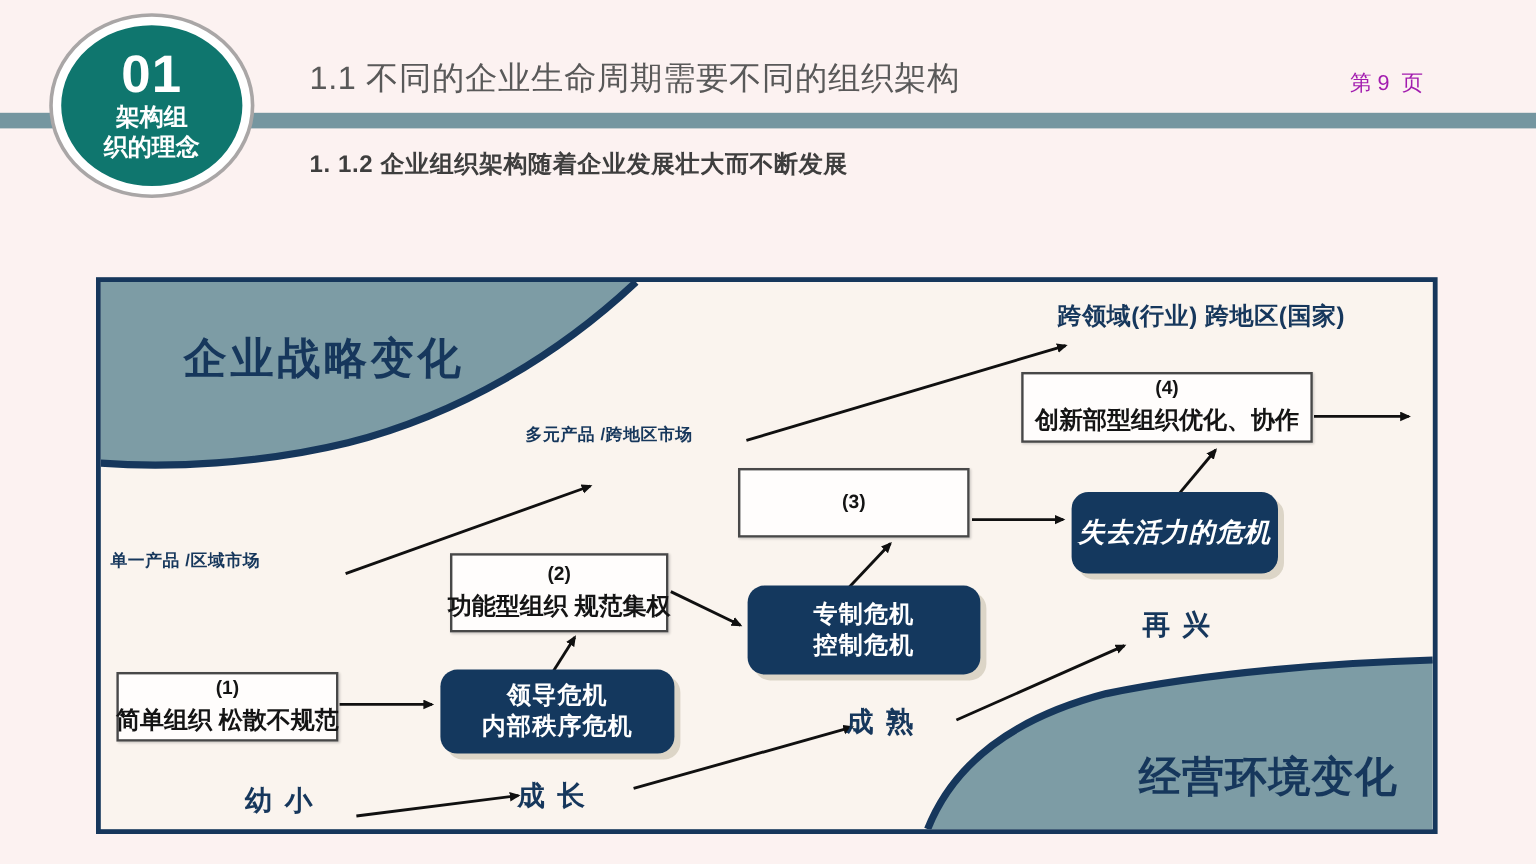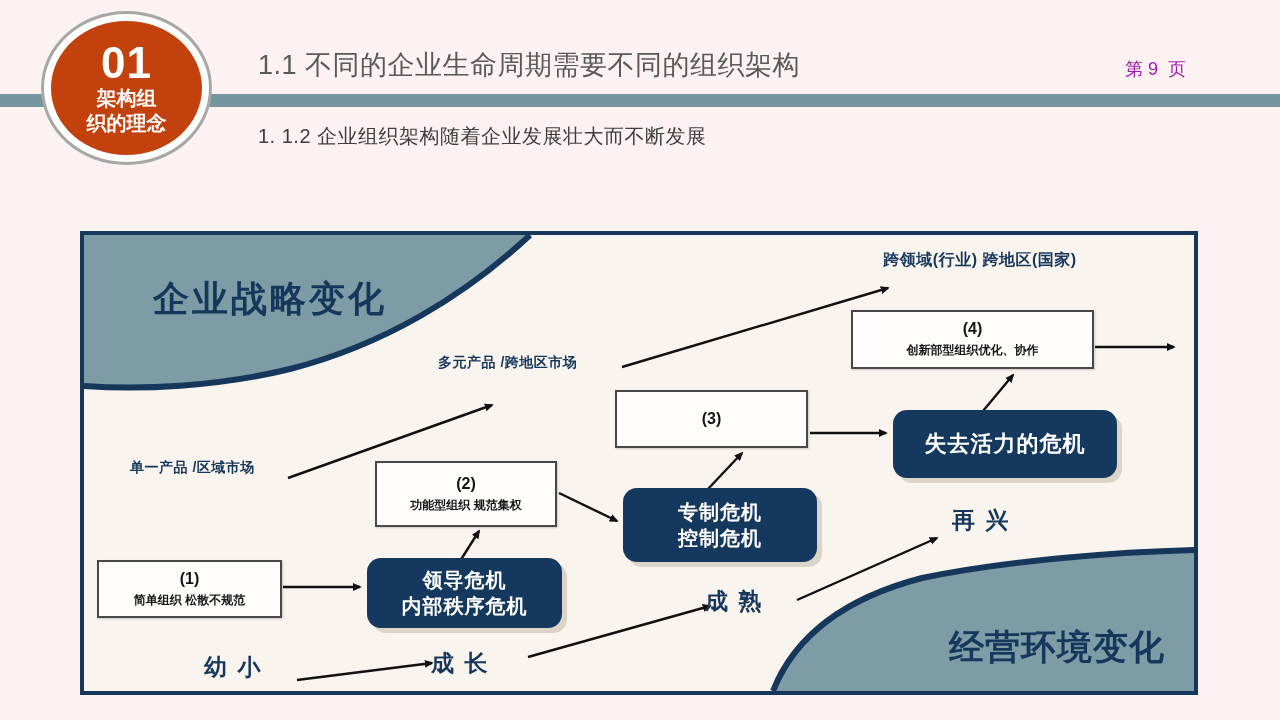--- a/index.html
+++ b/index.html
@@ -10,84 +10,84 @@
     background: #fcf2f1; overflow: hidden; margin: 0 auto;
   }
 
   
   .accent-band {
     position: absolute; left: 0; top: 94px; width: 100%; height: 13px;
     background: #7596a0; z-index: 1;
   }
   .badge {
     position: absolute; left: 44px; top: 14px; width: 165px; height: 148px;
-    background: #c2410c; border: 7px solid #ffffff; border-radius: 50%;
+    background: #0f766e; border: 7px solid #ffffff; border-radius: 50%;
     box-shadow: 0 0 0 3px #a9a6a6;
     display: flex; flex-direction: column; align-items: center; justify-content: center;
     z-index: 2; color: #ffffff; text-align: right;
   }
   .badge-num { font-size: 44px; font-weight: bold; line-height: 1.05; letter-spacing: 1px; }
   .badge-line { font-size: 20px; font-weight: bold; line-height: 1.25; }
   .title {
     position: absolute; left: 258px; top: 47px; font-size: 27px;
     color: #595959; letter-spacing: 0.5px; z-index: 2; white-space: pre;
   }
   .page-num {
     position: absolute; left: 1125px; top: 57px; font-size: 18px;
     color: #a21caf; white-space: pre; z-index: 2;
   }
   .subtitle {
-    position: absolute; left: 258px; top: 123px; font-size: 20px; font-weight: normal;
+    position: absolute; left: 258px; top: 123px; font-size: 20px; font-weight: bold;
     color: #3e3e3e; letter-spacing: 0.5px; z-index: 2; white-space: pre;
   }
 
   
   .diagram {
     position: absolute; left: 80px; top: 231px; width: 1118px; height: 464px;
     border: 4px solid #16375c; background: #faf4ee;
   }
   .layer { position: absolute; left: 0; top: 0; width: 1110px; height: 456px; }
 
   .corner-label {
     position: absolute; color: #16375c; font-weight: bold; z-index: 3; text-align: center;
   }
   .corner-tl { left: 26px; top: 40px; width: 320px; font-size: 36px; letter-spacing: 3px; }
   .corner-br { left: 845px; top: 389px; width: 256px; font-size: 35px; letter-spacing: 1px; text-align: center; }
 
   .mkt-label {
     position: absolute; color: #16375c; font-weight: bold; font-size: 14px;
     letter-spacing: 0.5px; z-index: 3; white-space: pre;
   }
-  .lbl-cross { left: 755px; top: 15px; width: 282px; text-align: center; font-size: 16px; }
+  .lbl-cross { left: 755px; top: 15px; width: 282px; text-align: right; font-size: 20px; }
   .lbl-multi { left: 354px; top: 119px; }
-  .lbl-single { left: 8px; top: 224px; margin-left: 38px; }
+  .lbl-single { left: 8px; top: 224px; }
 
   .stage-box {
     position: absolute; background: #fffdfc; border: 2px solid #484848;
     box-shadow: 1px 1px 2px rgba(0,0,0,0.18);
     display: flex; flex-direction: column; align-items: center; justify-content: center;
     gap: 4px; z-index: 3; text-align: center;
   }
   .stage-box .num { font-size: 16px; font-weight: bold; color: #141414; }
-  .stage-box .desc { font-size: 12px; font-weight: bold; color: #141414; white-space: pre; }
+  .stage-box .desc { font-size: 20px; font-weight: bold; color: #141414; white-space: pre; }
   .box1 { left: 13px; top: 325px; width: 185px; height: 58px; }
   .box2 { left: 291px; top: 226px; width: 182px; height: 66px; }
   .box3 { left: 531px; top: 155px; width: 193px; height: 58px; }
   .box4 { left: 767px; top: 75px;  width: 243px; height: 59px; }
 
   .crisis-box {
     position: absolute; background: #14385e; border-radius: 14px;
     box-shadow: 5px 5px 0 #dcd5c7;
     display: flex; flex-direction: column; align-items: center; justify-content: center;
     color: #ffffff; font-weight: bold; font-size: 20px; line-height: 1.3;
     z-index: 3; text-align: center; letter-spacing: 1px;
   }
   .crisis1 { left: 283px; top: 323px; width: 195px; height: 70px; }
   .crisis2 { left: 539px; top: 253px; width: 194px; height: 74px; }
-  .crisis3 { left: 809px; top: 175px; width: 224px; height: 68px; font-size: 22px; }
+  .crisis3 { left: 809px; top: 175px; width: 172px; height: 68px; font-size: 22px; font-style: italic; }
 
   .stage-label {
     position: absolute; color: #16375c; font-weight: bold; font-size: 23px;
     letter-spacing: 2px; width: 92px; z-index: 3; white-space: pre;
   }
   .st1 { left: 120px; top: 417px; }
   .st2 { left: 347px; top: 413px; }
   .st3 { left: 621px; top: 351px; }
   .st4 { left: 868px; top: 270px; }
 </style>

